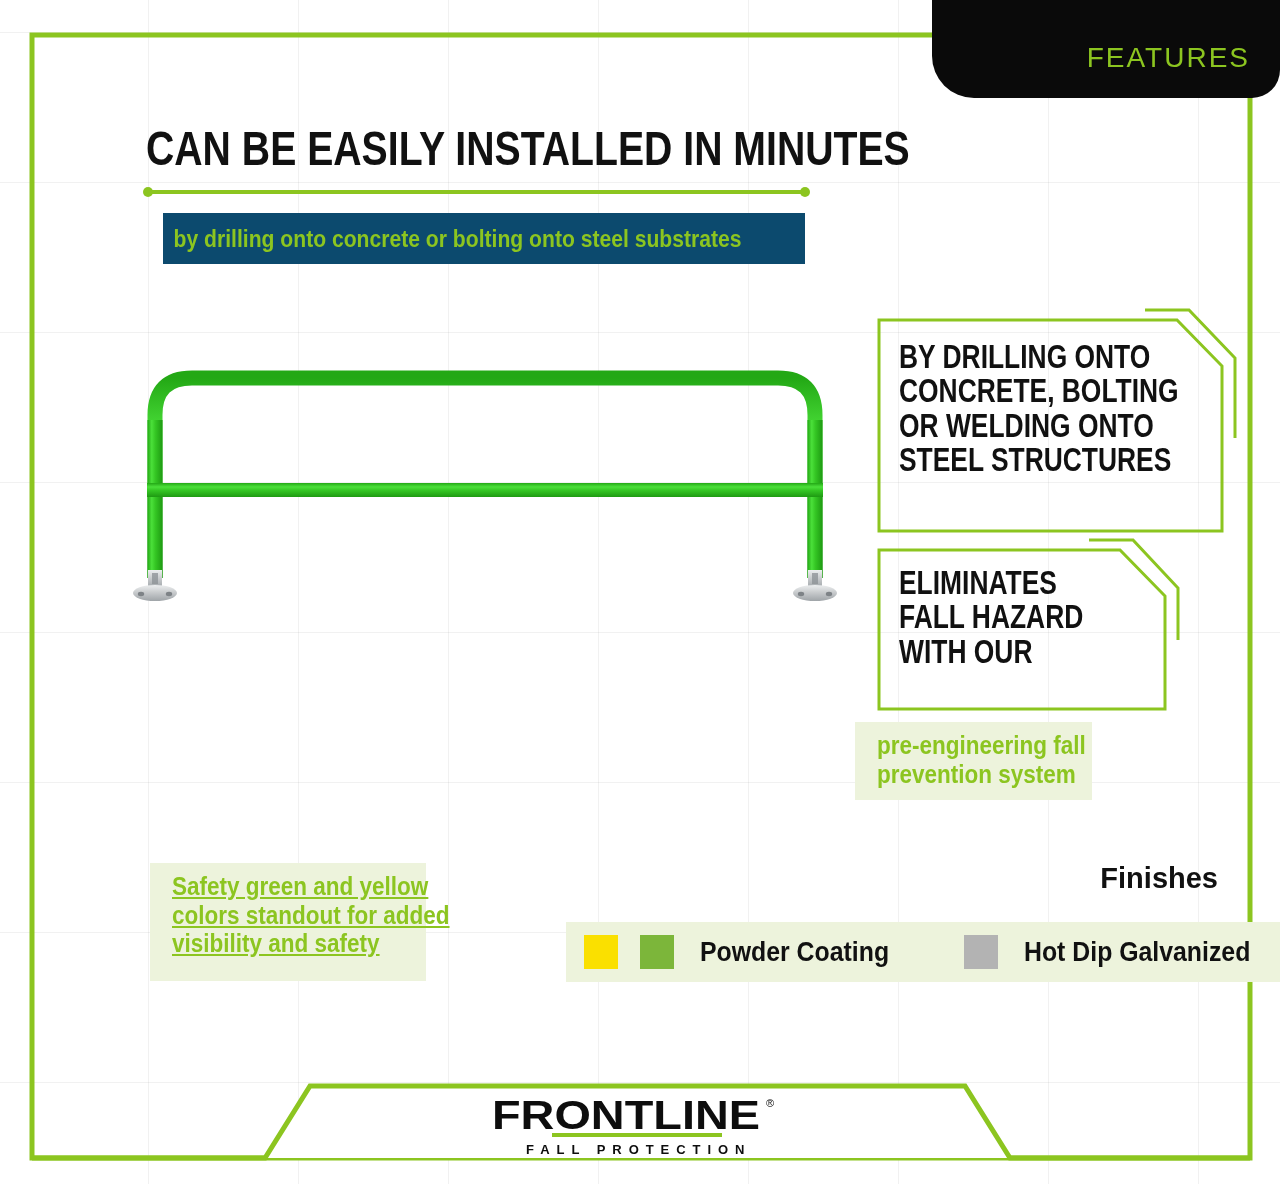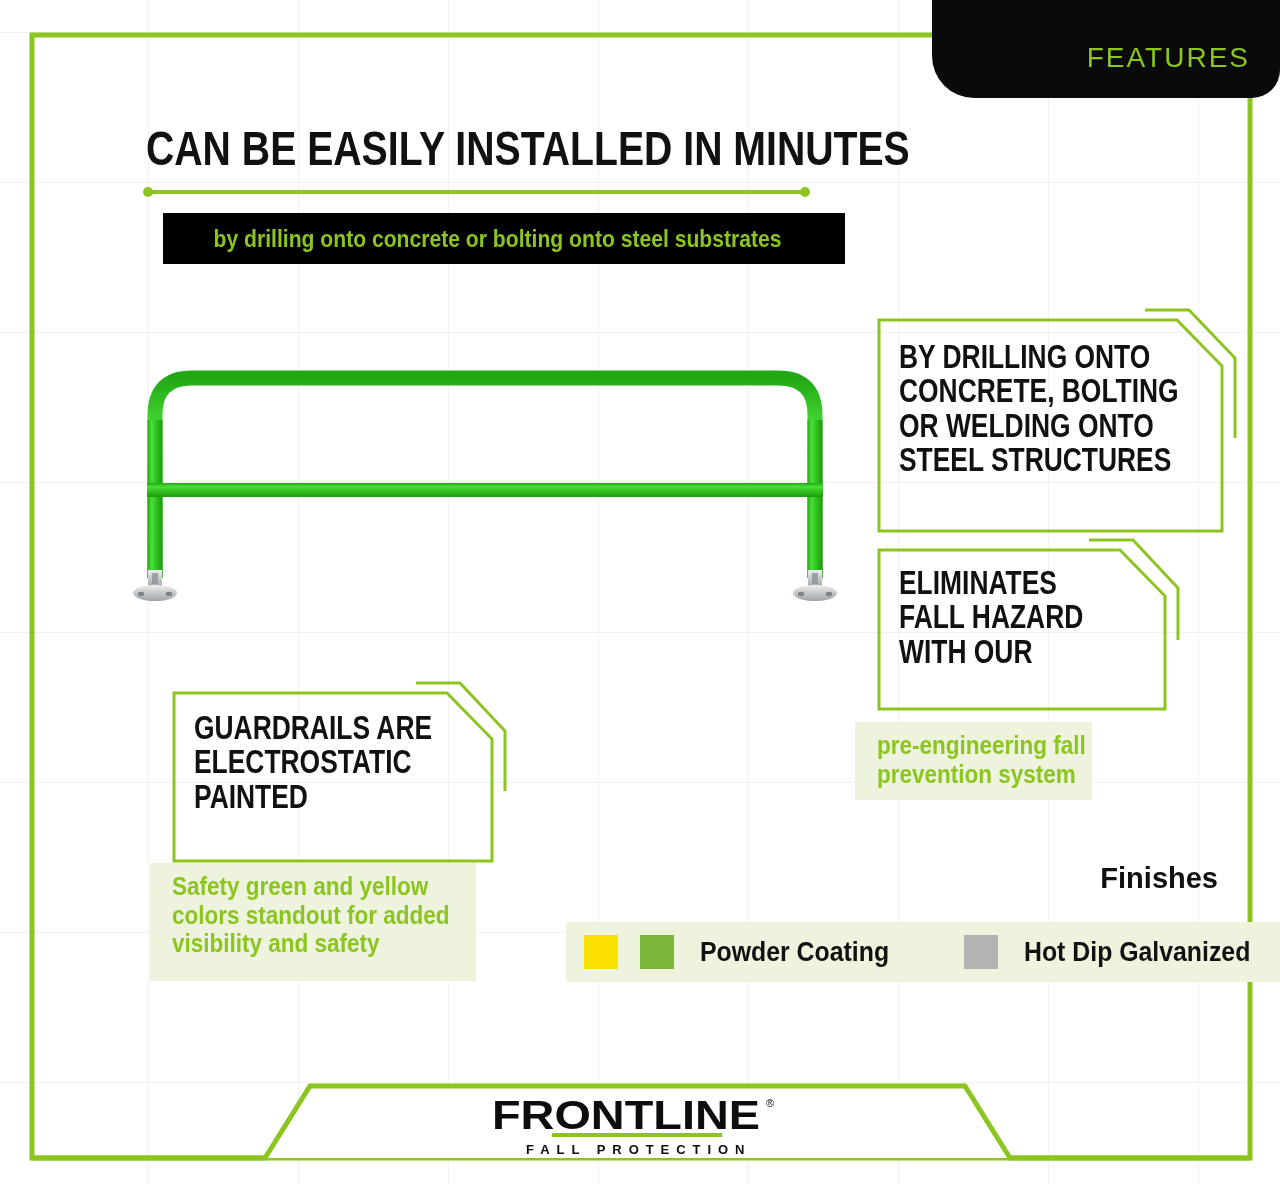--- a/index.html
+++ b/index.html
@@ -95,25 +95,24 @@
     width: 10px;
     height: 10px;
     border-radius: 50%;
     background: #8CC520;
   }
   .headline-rule::before { left: -3px; }
   .headline-rule::after  { right: -3px; }
 
   
   .hl {
-    background: #000000;
+    background: #0c4a6e;
     color: #8CC520;
     font-family: "Liberation Sans Narrow", "Liberation Sans", sans-serif;
     font-weight: bold;
-    padding-left: 40px;
   }
 
   .sub-band {
     position: absolute;
     left: 163px;
     top: 213px;
     width: 642px;
     height: 51px;
     display: flex;
     align-items: center;
@@ -164,21 +163,21 @@
     font-family: "Liberation Sans Narrow", "Liberation Sans", sans-serif;
     font-weight: bold;
     font-size: 25px;
     line-height: 1.14;
     padding: 9px 10px 11px 22px;
     box-sizing: border-box;
   }
   .co-note div { white-space: nowrap; transform: scaleX(0.90); transform-origin: left center; }
 
   #note-prevention { left: 855px; top: 722px; width: 237px; height: 78px; }
-  #note-visibility  { left: 150px; top: 863px; width: 326px; height: 118px; }
+  #note-visibility  { left: 150px; top: 863px; width: 276px; height: 118px; text-decoration: underline; }
 
   
   .product {
     position: absolute;
     left: 130px;
     top: 360px;
     width: 710px;
     height: 255px;
   }
 
@@ -328,31 +327,20 @@
       <div>FALL HAZARD</div>
       <div>WITH OUR</div>
     </div>
   </div>
 
   <div class="co-note" id="note-prevention">
     <div>pre-engineering fall</div>
     <div>prevention system</div>
   </div>
 
-  <div class="callout" id="callout-guardrails">
-    <svg class="co-svg" width="380" height="220" viewBox="0 0 380 220">
-      <path d="M 2,2 L 275,2 L 320,48 L 320,170 L 2,170 Z" fill="none" stroke="#8CC520" stroke-width="3"></path>
-      <path d="M 244,-8 L 288,-8 L 333,40 L 333,100" fill="none" stroke="#8CC520" stroke-width="3"></path>
-    </svg>
-    <div class="co-text cond">
-      <div>GUARDRAILS ARE</div>
-      <div>ELECTROSTATIC</div>
-      <div>PAINTED</div>
-    </div>
-  </div>
 
   <div class="co-note" id="note-visibility">
     <div>Safety green and yellow</div>
     <div>colors standout for added</div>
     <div>visibility and safety</div>
   </div>
 
   <div class="finishes-title">Finishes</div>
 
   <div class="finishes-band">

